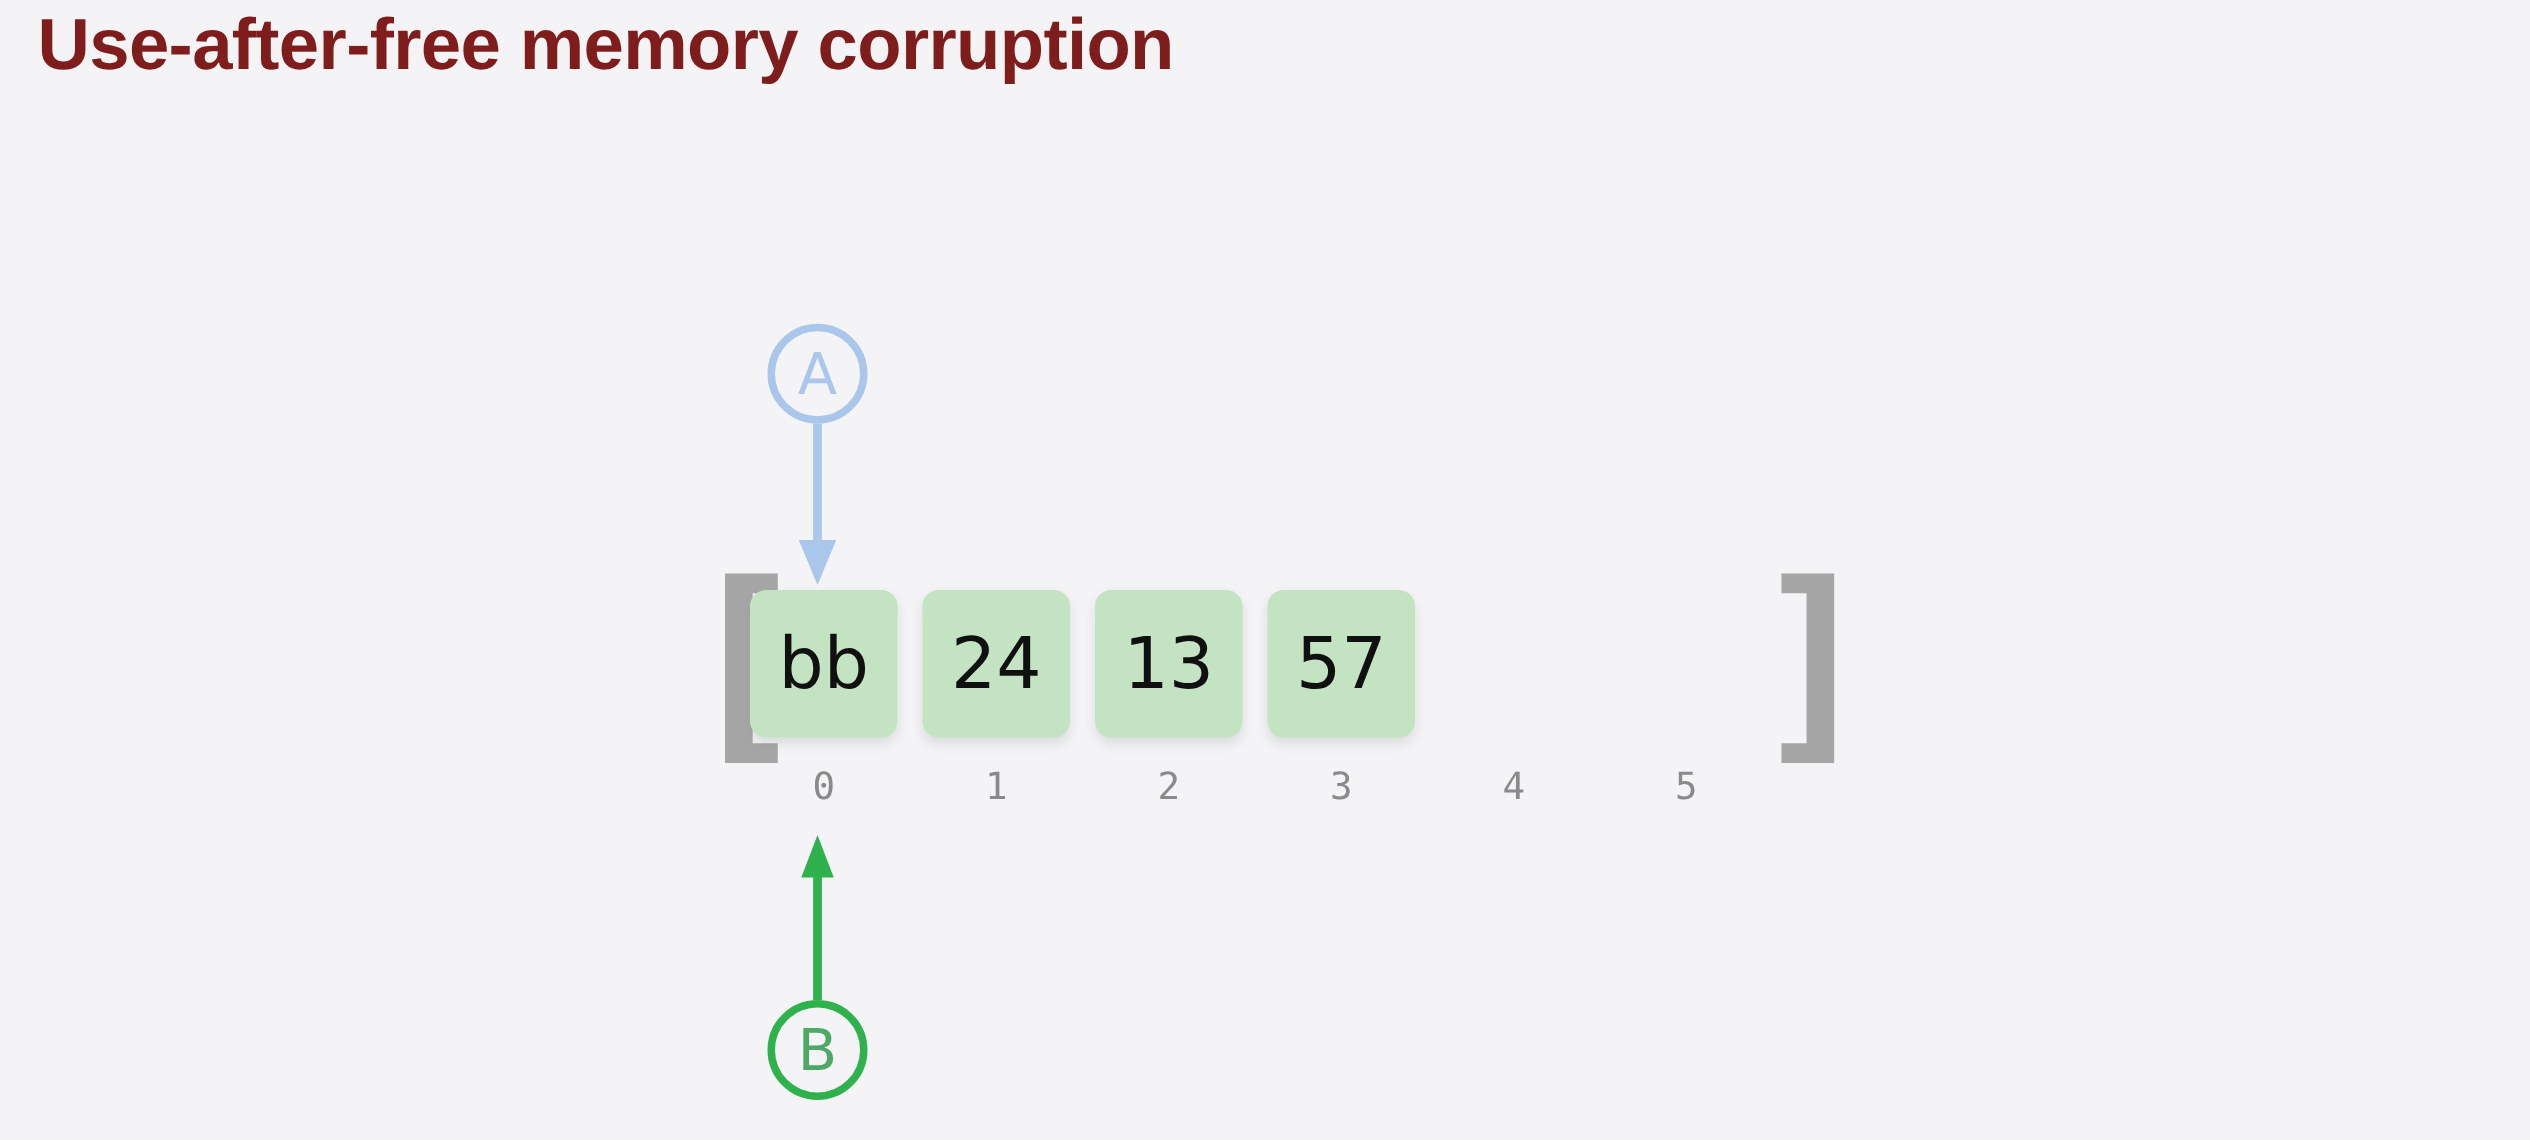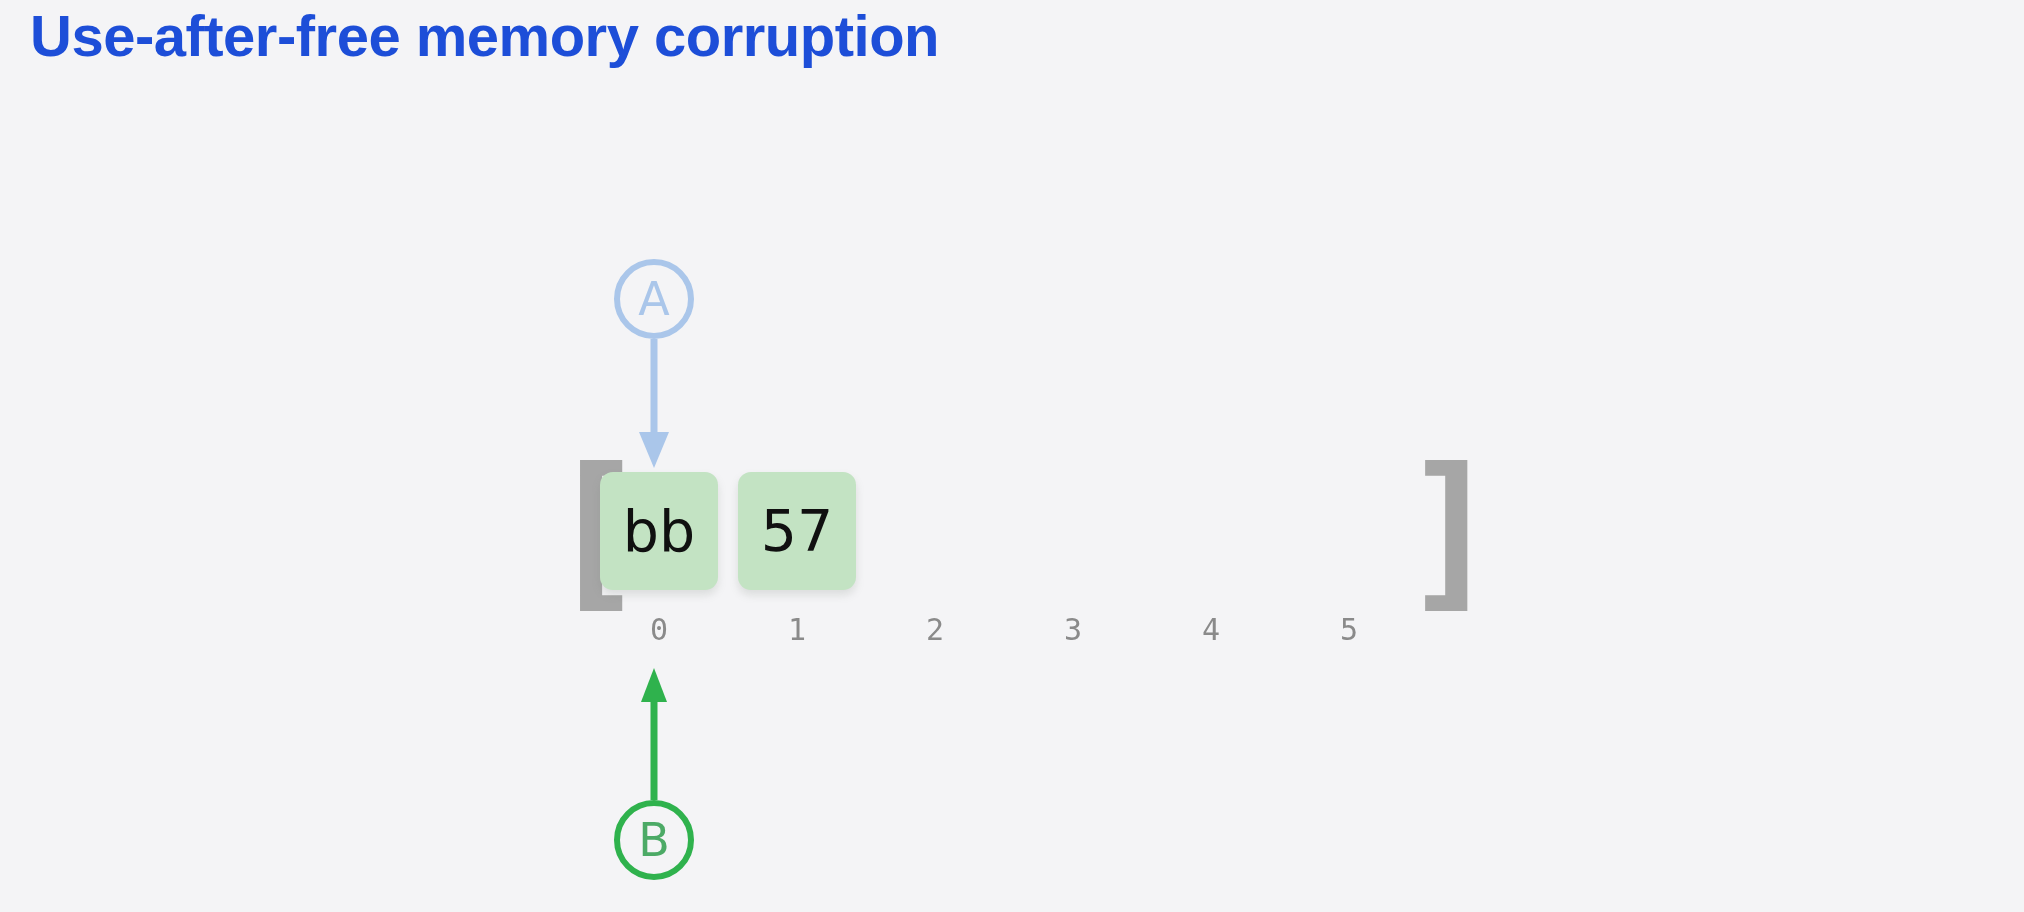--- a/index.html
+++ b/index.html
@@ -16,21 +16,21 @@
     position: relative;
   }
 
   #page-title {
     position: absolute;
     left: 30px;
     top: 2px;
     font-family: "Liberation Sans", sans-serif;
     font-size: 58px;
     font-weight: bold;
-    color: #1d4ed8;
+    color: #7f1d1d;
     letter-spacing: -0.5px;
     white-space: nowrap;
   }
 
   
   #diagram {
     position: absolute;
     left: 0;
     top: 0;
     width: 2024px;
@@ -134,20 +134,22 @@
 <div id="page-title">Use-after-free memory corruption</div>
 
 <div id="diagram">
 
   <div class="bracket" id="bracket-left">[</div>
 
   <div class="bracket" id="bracket-right">]</div>
 
   <div id="cells-row">
     <div class="cell">bb</div>
+    <div class="cell">24</div>
+    <div class="cell">13</div>
     <div class="cell">57</div>
   </div>
 
   <div id="index-row">
     <div class="index-label">0</div>
     <div class="index-label">1</div>
     <div class="index-label">2</div>
     <div class="index-label">3</div>
     <div class="index-label">4</div>
     <div class="index-label">5</div>

